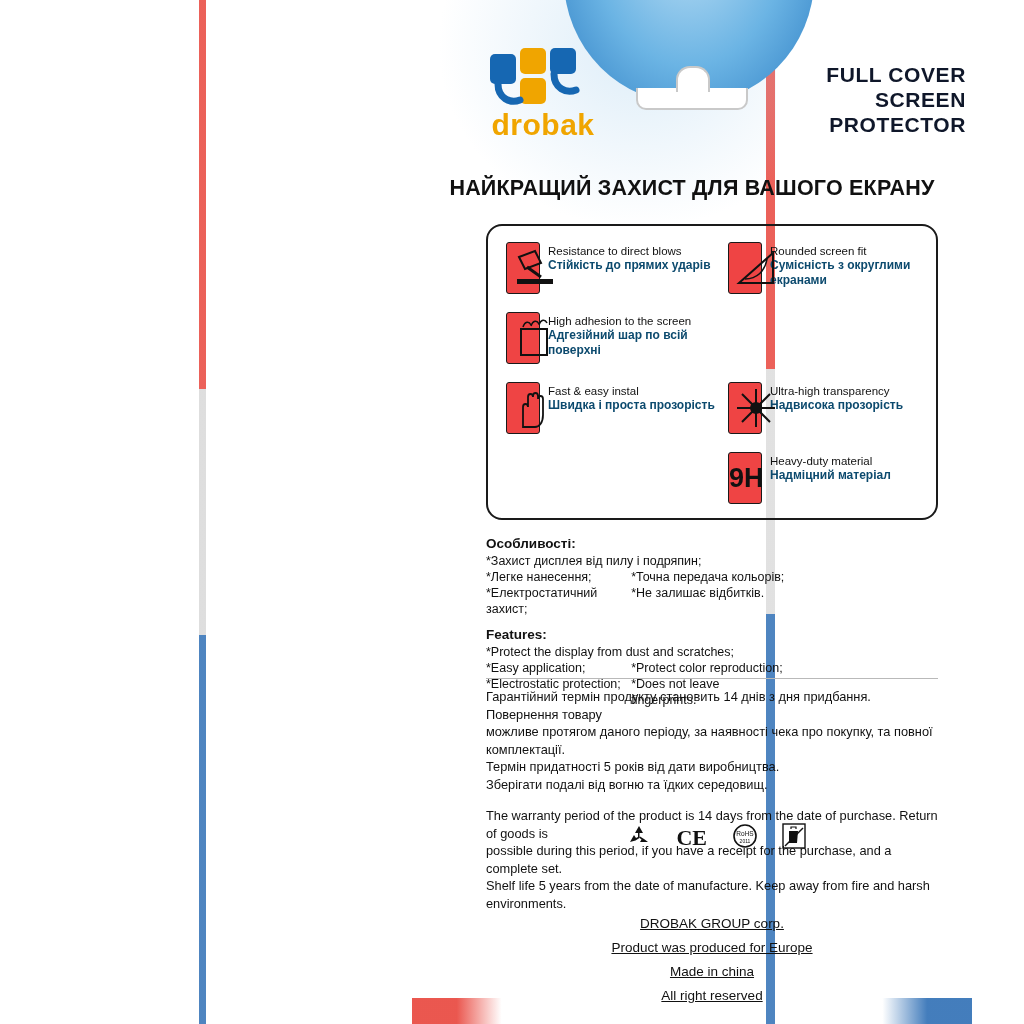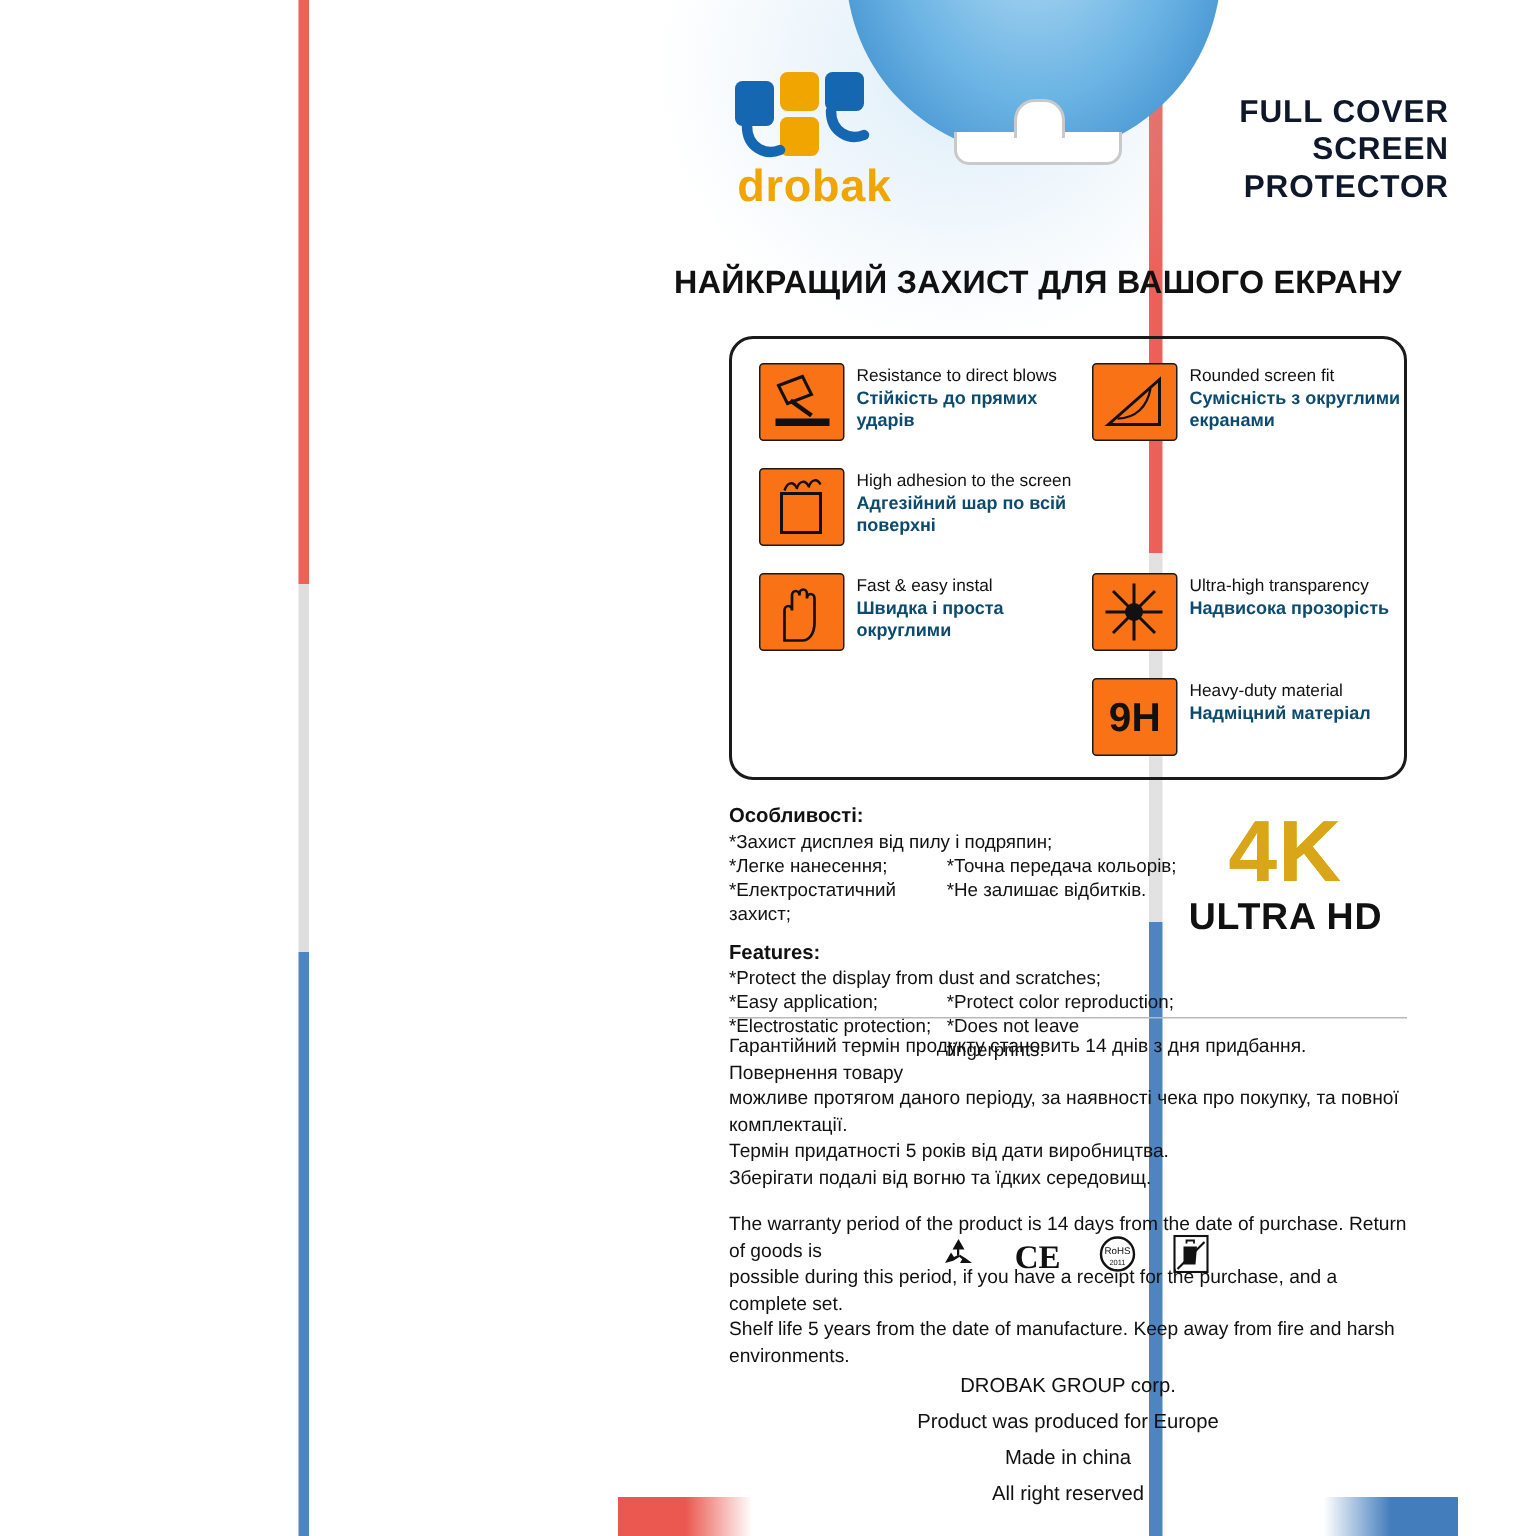--- a/index.html
+++ b/index.html
@@ -127,27 +127,27 @@
     border-radius: 16px;
     box-sizing: border-box;
   }
   .feat {
     position: absolute;
     display: flex;
     align-items: flex-start;
     width: 220px;
   }
   .feat .ico {
-    width: 57px; height: 52px;
+    width: 34px; height: 52px;
     border: 1.6px solid #1a1a1a;
     border-radius: 3px;
     box-sizing: border-box;
     flex: 0 0 auto;
     position: relative;
-    background: #f97316;
+    background: #ef4444;
   }
   .feat .txt {
     margin-left: 8px;
     padding-top: 2px;
   }
   .feat .t-en {
     font-size: 11.5px;
     color: #111;
     line-height: 14px;
     white-space: nowrap;
@@ -243,20 +243,21 @@
   .sym { color: #111; }
 
   .footer {
     position: absolute;
     left: 280px; top: 912px;
     width: 452px;
     text-align: center;
     font-size: 13.5px;
     line-height: 24px;
     color: #111;
+    text-decoration: underline;
   }
   .bottom-red {
     position: absolute;
     left: 206px; bottom: 0;
     width: 560px; height: 26px;
     background: linear-gradient(to right, rgba(232,69,60,.9) 0%, rgba(232,69,60,.9) 8%, rgba(255,255,255,0) 16%, rgba(255,255,255,0) 84%, rgba(47,111,181,.9) 92%, rgba(47,111,181,.9) 100%);
   }
 </style>
 </head>
 <body>
@@ -342,21 +343,21 @@
 
 
       <div class="feat" style="left:18px; top:156px;">
         <div class="ico">
           <svg width="54" height="50" viewBox="0 0 54 50">
             <path d="M16 44 L16 24 C16 20, 21 20, 21 24 L21 14 C21 10, 26 10, 26 14 L26 13 C26 9, 31 9, 31 13 L31 16 C31 12, 36 12, 36 16 L36 32 C36 40, 32 44, 28 44 Z" fill="none" stroke="#111" stroke-width="1.8"></path>
           </svg>
         </div>
         <div class="txt">
           <div class="t-en">Fast &amp; easy instal</div>
-          <div class="t-ua">Швидка і проста округлими</div>
+          <div class="t-ua">Швидка і проста прозорість</div>
         </div>
       </div>
 
       <div class="feat" style="left:240px; top:156px;">
         <div class="ico">
           <svg width="54" height="50" viewBox="0 0 54 50">
             <g stroke="#111" stroke-width="2">
               <line x1="27" y1="6" x2="27" y2="44"></line>
               <line x1="8" y1="25" x2="46" y2="25"></line>
               <line x1="13" y1="11" x2="41" y2="39"></line>
@@ -402,24 +403,20 @@
           <div class="c1">*Easy application;</div>
           <div class="c2">*Protect color reproduction;</div>
         </div>
         <div class="bul-row">
           <div class="c1">*Electrostatic protection;</div>
           <div class="c2">*Does not leave fingerprints.</div>
         </div>
       </div>
     </div>
 
-    <div class="uhd">
-      <div class="k4">4K</div>
-      <div class="ultra">ULTRA HD</div>
-    </div>
 
     <div class="divider"></div>
 
     <div class="warranty">
       <div class="ua">
         <p>Гарантійний термін продукту становить 14 днів з дня придбання. Повернення товару</p>
         <p>можливе протягом даного періоду, за наявності чека про покупку, та повної комплектації.</p>
         <p>Термін придатності 5 років від дати виробництва.</p>
         <p>Зберігати подалі від вогню та їдких середовищ.</p>
       </div>

